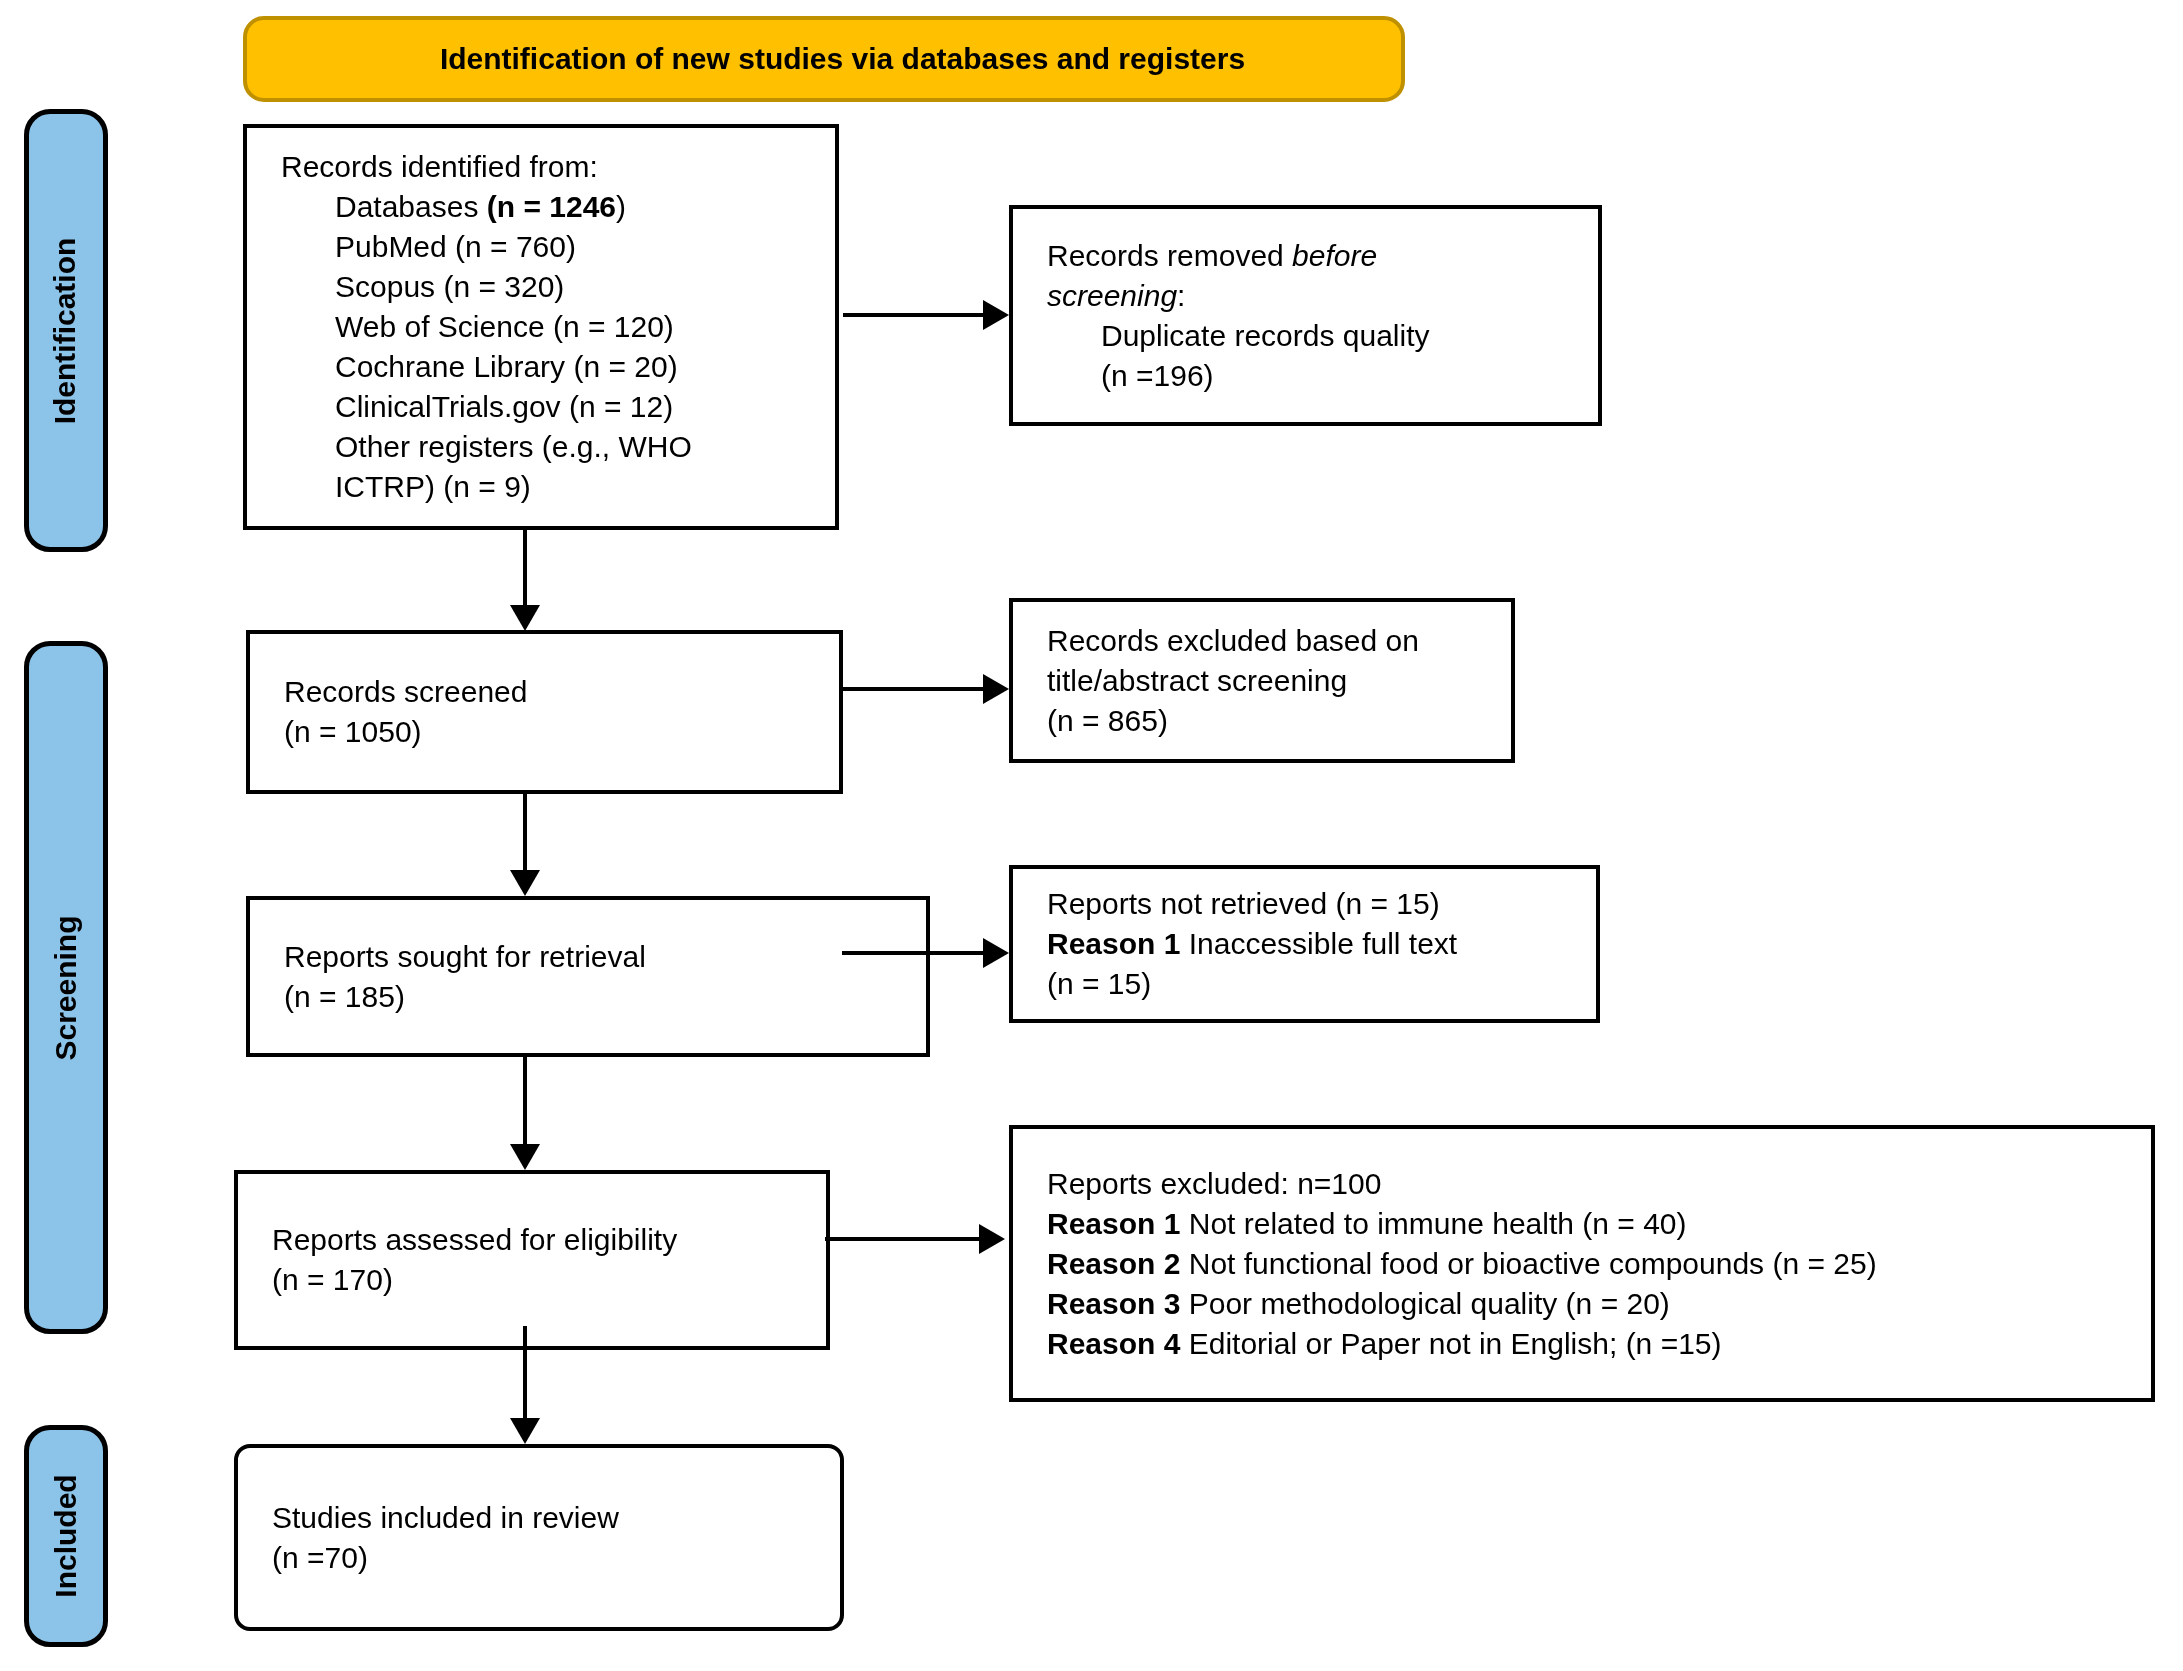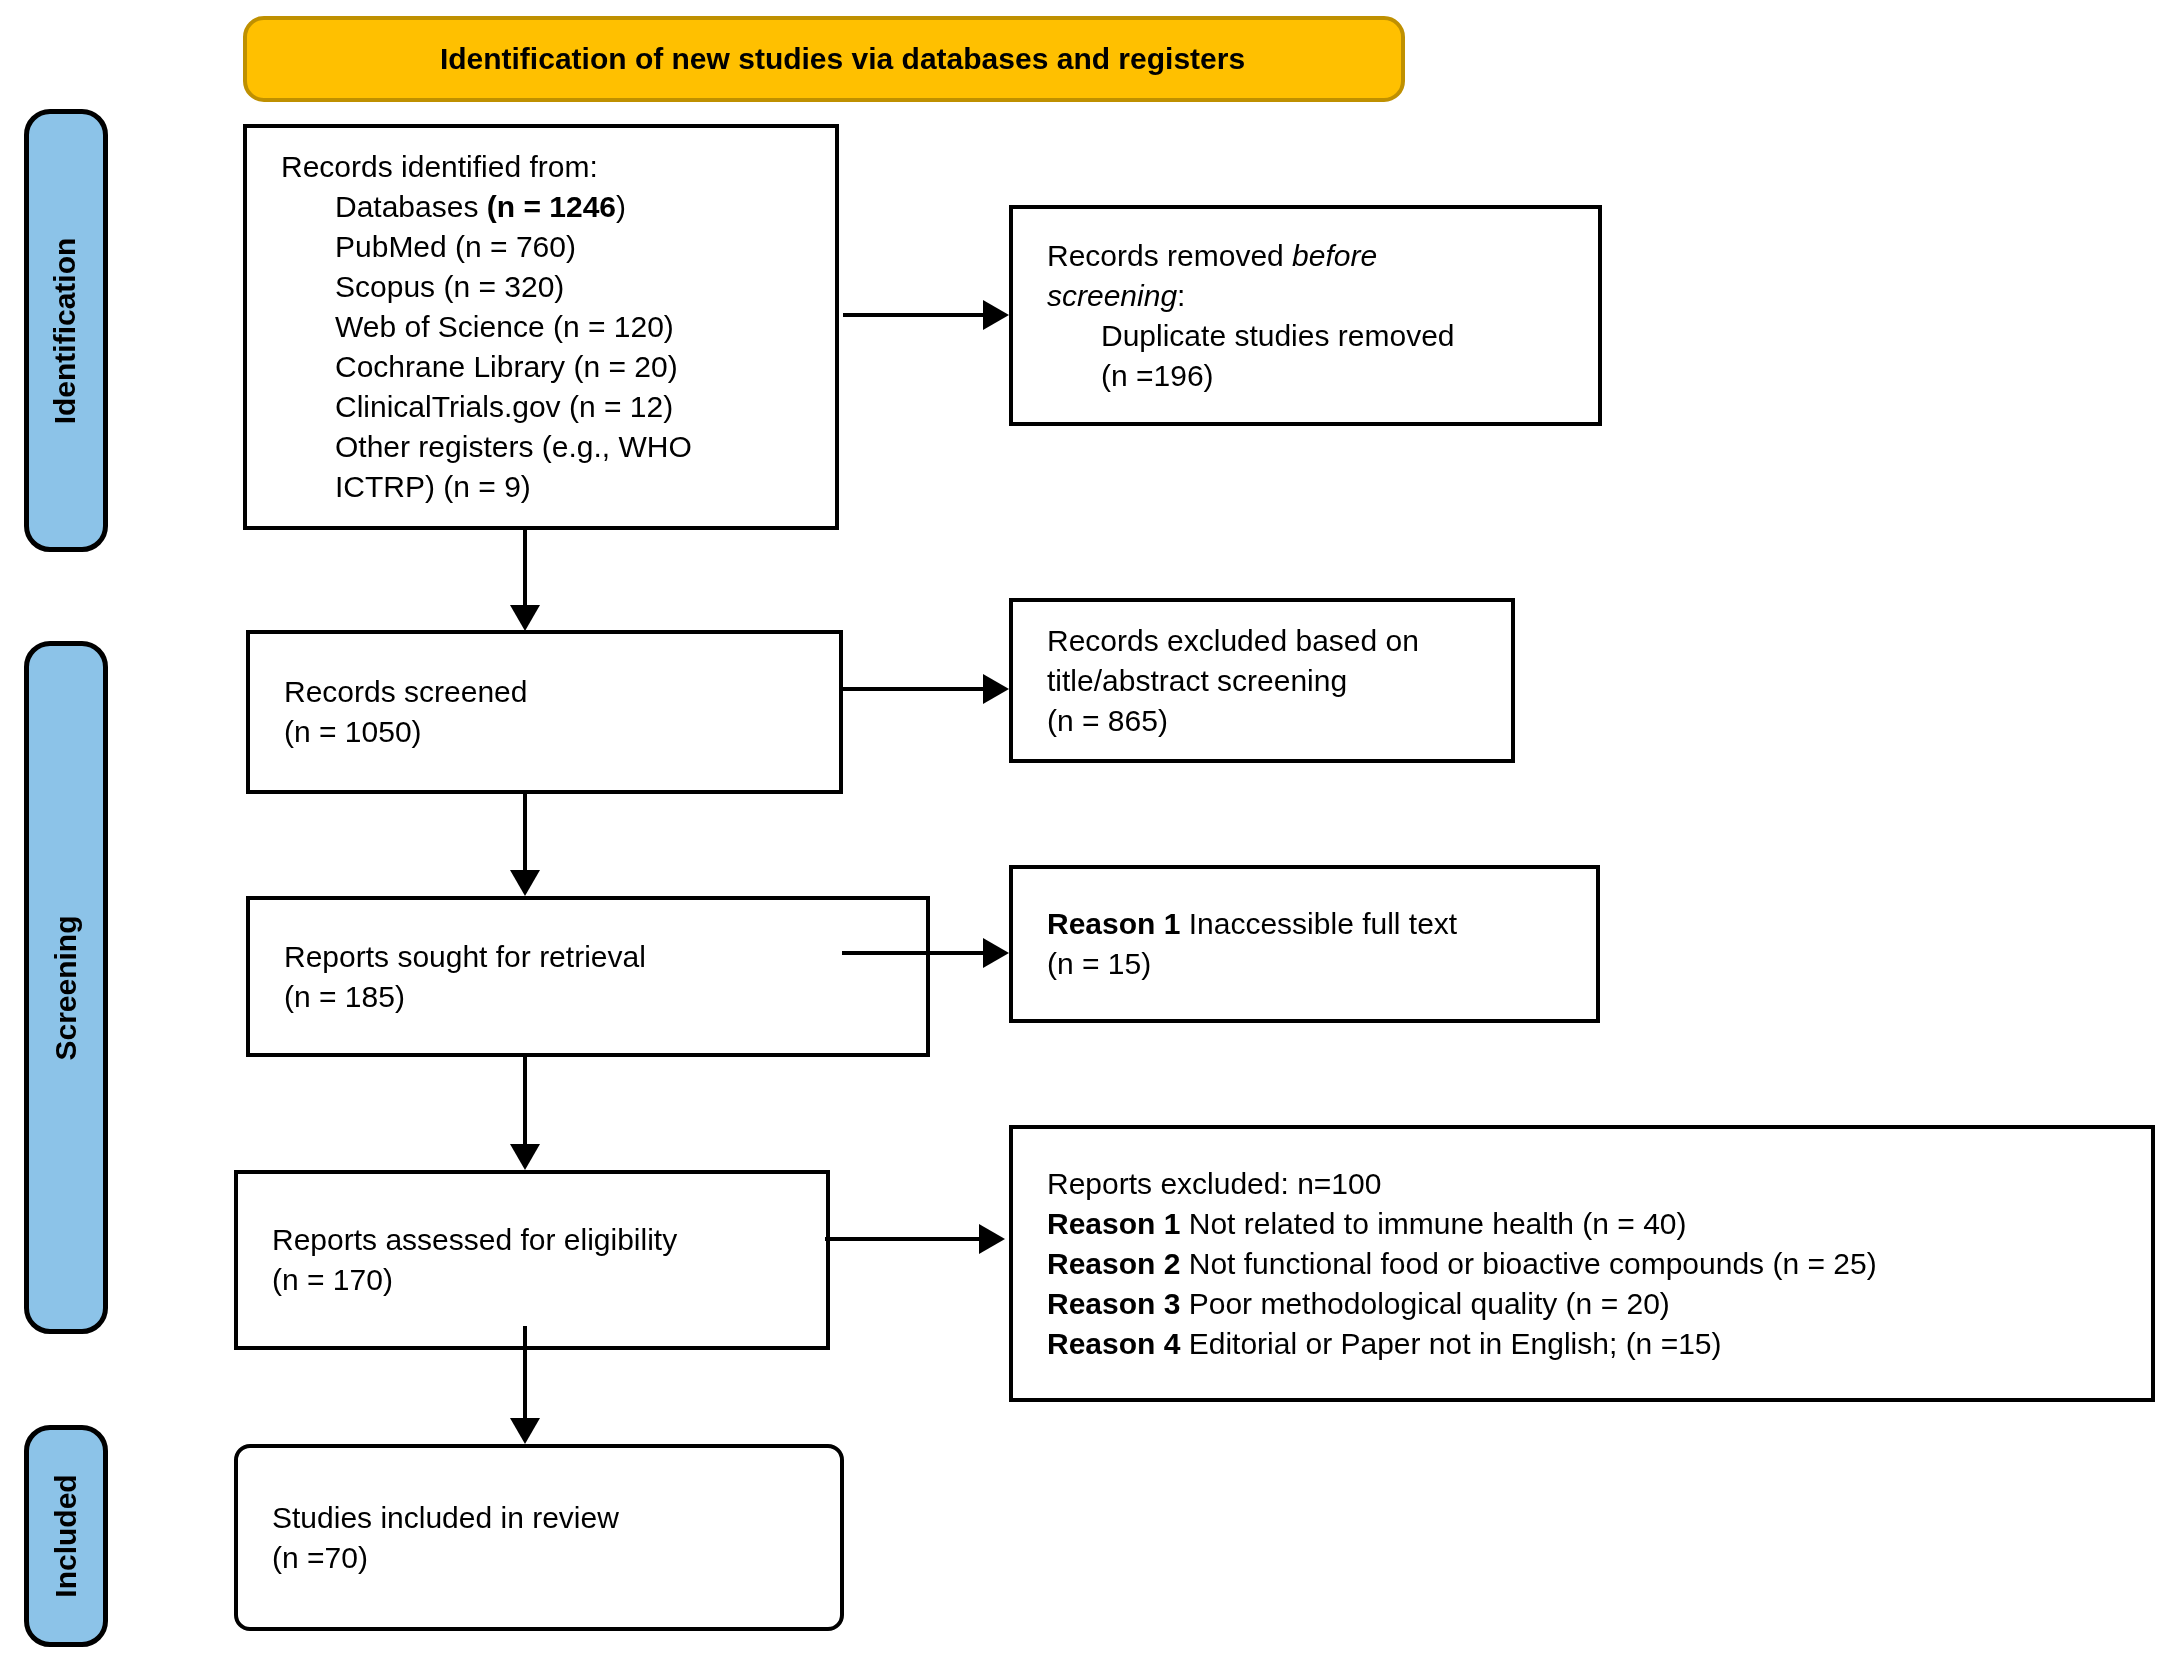--- a/index.html
+++ b/index.html
@@ -120,37 +120,38 @@
       <div class="tline ind"><span>Scopus (n = 320)</span></div>
       <div class="tline ind"><span>Web of Science (n = 120)</span></div>
       <div class="tline ind"><span>Cochrane Library (n = 20)</span></div>
       <div class="tline ind"><span>ClinicalTrials.gov (n = 12)</span></div>
       <div class="tline ind"><span>Other registers (e.g., WHO</span></div>
       <div class="tline ind"><span>ICTRP) (n = 9)</span></div>
     </div>
   <div class="box" id="box-removed">
       <div class="tline"><span>Records removed </span><span class="seg-i">before</span></div>
       <div class="tline"><span class="seg-i">screening</span><span>:</span></div>
-      <div class="tline ind"><span>Duplicate studies removed</span></div>
+      <div class="tline ind"><span>Duplicate records quality</span></div>
       <div class="tline ind"><span>(n =196)</span></div>
     </div>
   <div class="box" id="box-screened">
       <div class="tline"><span>Records screened</span></div>
       <div class="tline"><span>(n = 1050)</span></div>
     </div>
   <div class="box" id="box-excluded-ta">
       <div class="tline"><span>Records excluded based on</span></div>
       <div class="tline"><span>title/abstract screening</span></div>
       <div class="tline"><span>(n = 865)</span></div>
     </div>
   <div class="box" id="box-sought">
       <div class="tline"><span>Reports sought for retrieval</span></div>
       <div class="tline"><span>(n = 185)</span></div>
     </div>
   <div class="box" id="box-notretrieved">
+      <div class="tline"><span>Reports not retrieved (n = 15)</span></div>
       <div class="tline"><span class="seg-b">Reason 1</span><span> Inaccessible full text</span></div>
       <div class="tline"><span>(n = 15)</span></div>
     </div>
   <div class="box" id="box-assessed">
       <div class="tline"><span>Reports assessed for eligibility</span></div>
       <div class="tline"><span>(n = 170)</span></div>
     </div>
   <div class="box" id="box-reasons">
       <div class="tline"><span>Reports excluded: n=100</span></div>
       <div class="tline"><span class="seg-b">Reason 1</span><span> Not related to immune health (n = 40)</span></div>

